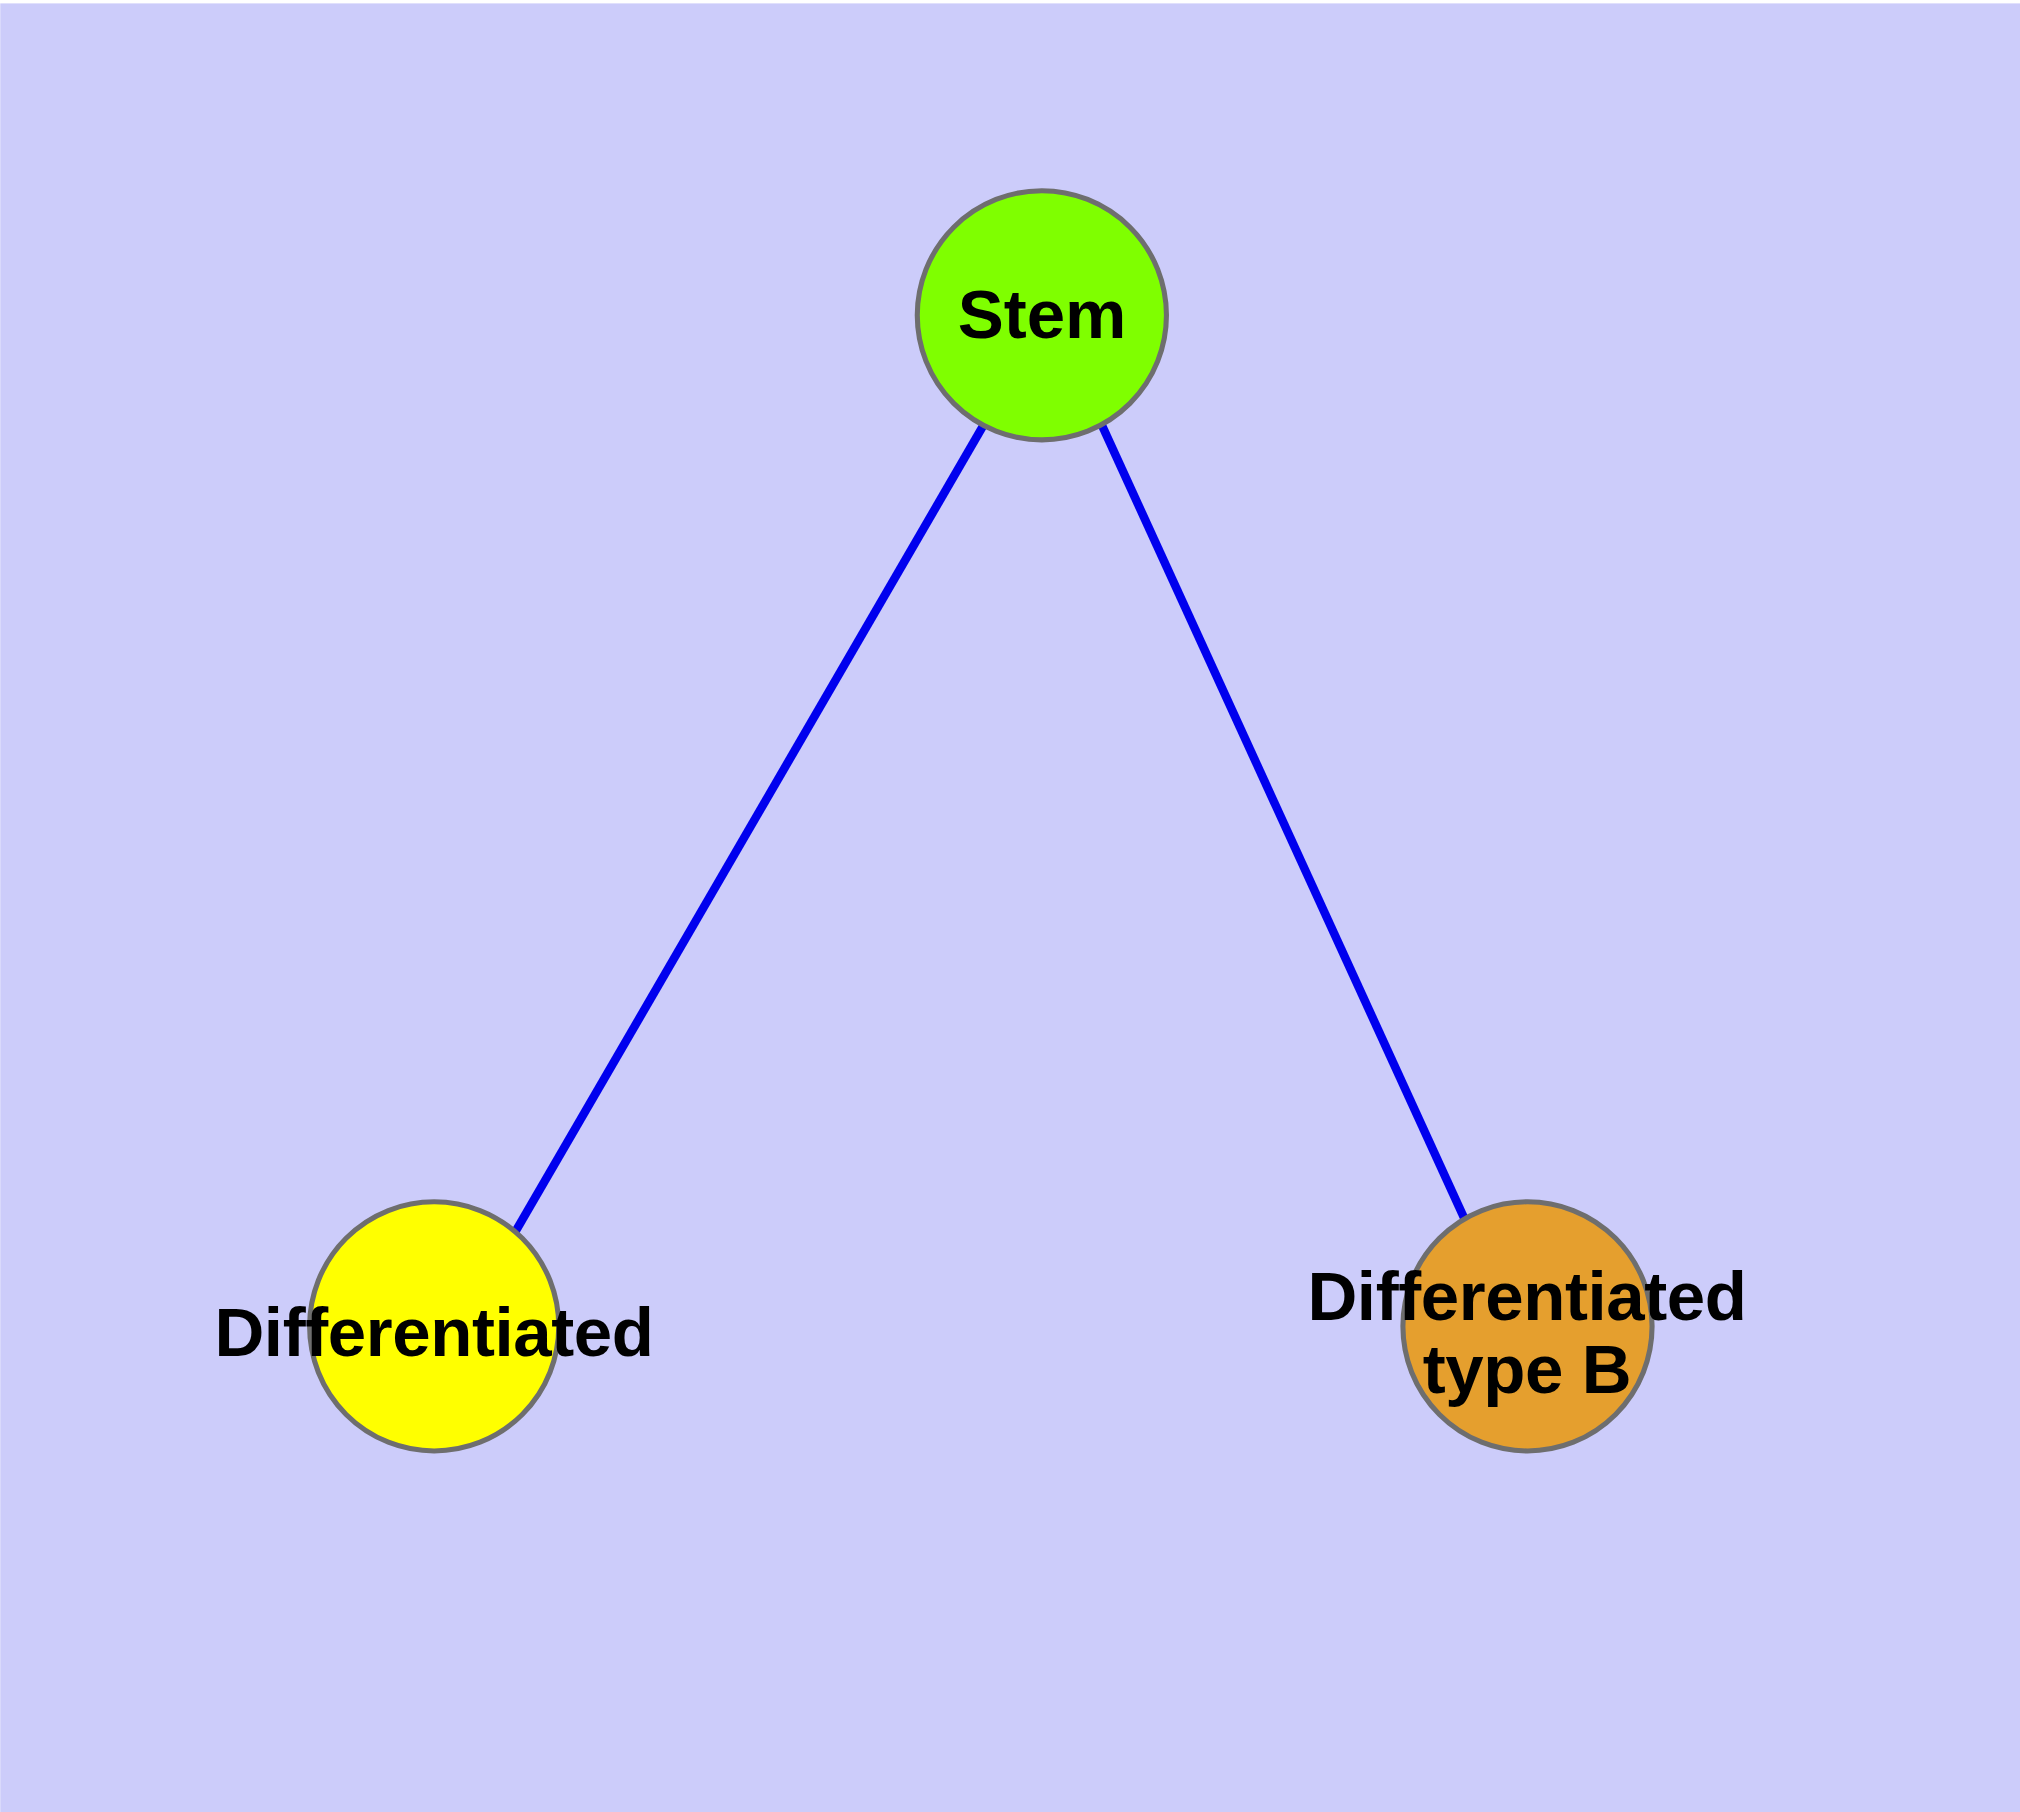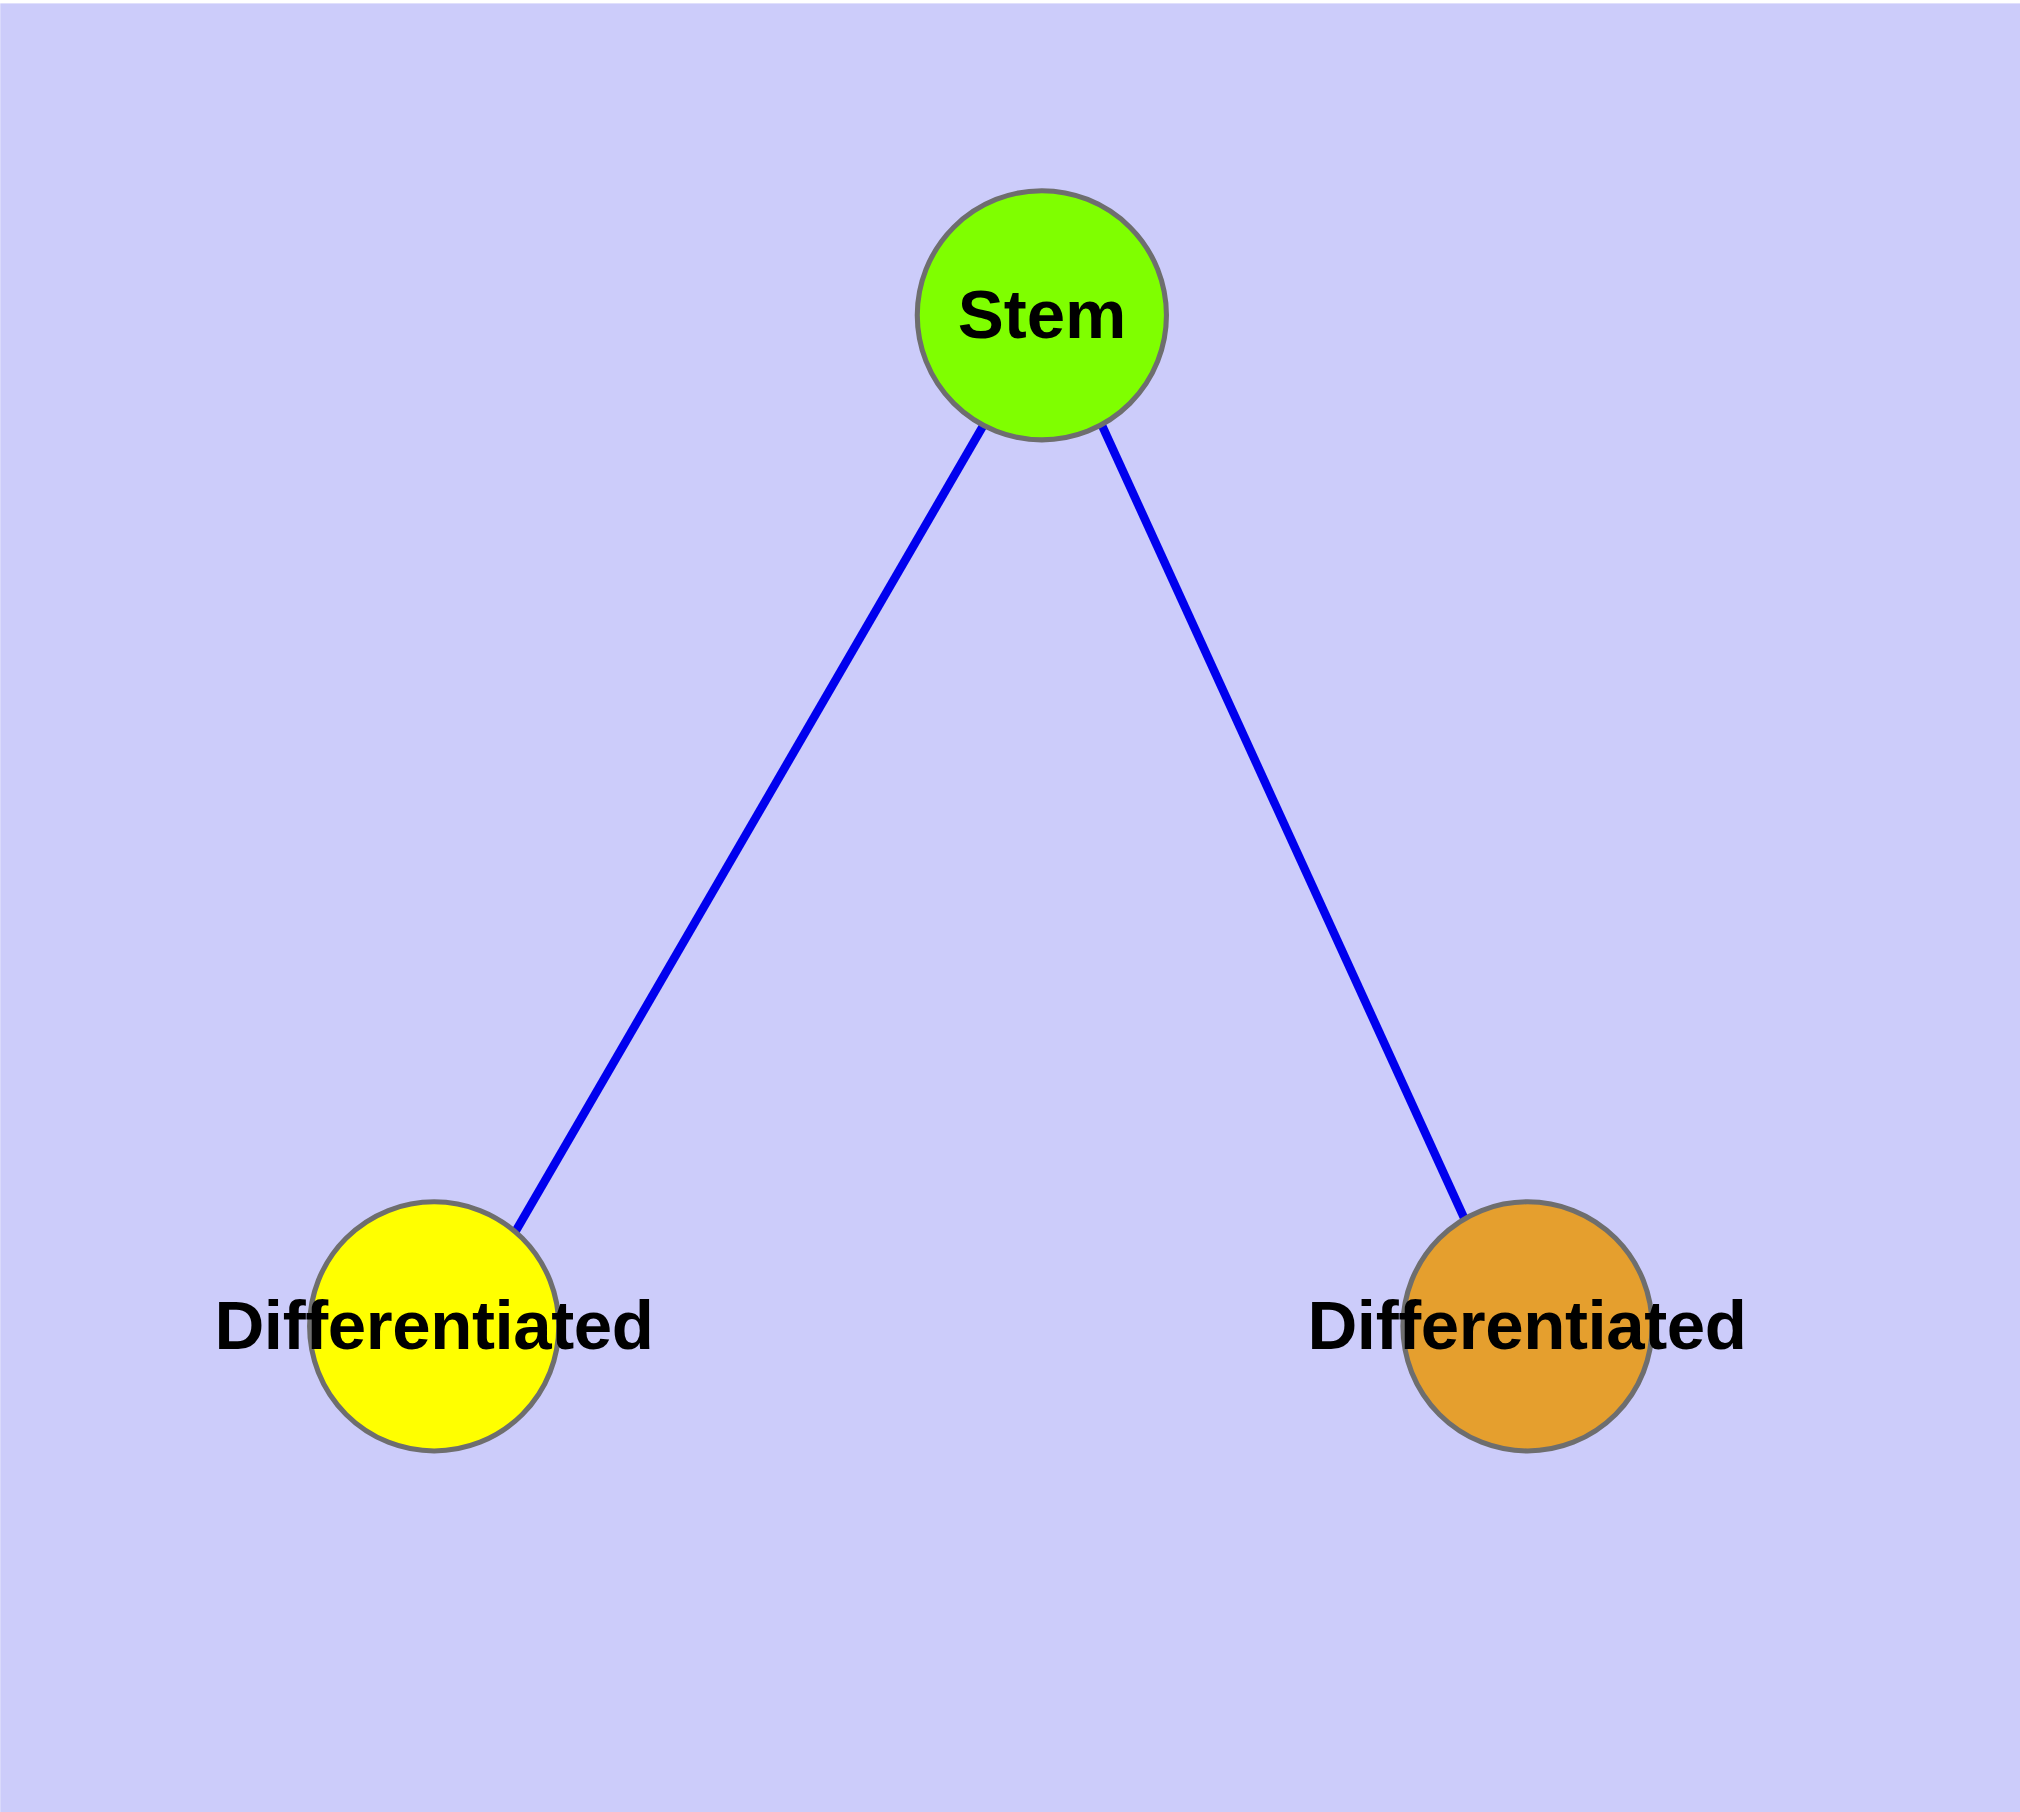--- a/index.html
+++ b/index.html
@@ -33,20 +33,21 @@
     font-weight: bold;
     color: #000000;
     white-space: nowrap;
     line-height: 1.06;
     pointer-events: none;
     transform: translate(-50%, -50%);
   }
   .node-label.big {
     font-size: 69px;
     letter-spacing: -0.4px;
+    margin-top: 7px;
   }
   .node-label.stem {
     font-size: 69px;
   }
 </style>
 </head>
 <body style="background: rgb(255, 255, 255);">
 
 <div id="graph-canvas">
 
@@ -66,17 +67,18 @@
 
   <div id="labels-layer">
       <div class="node-label stem" style="left: 1042px; top: 315px;">
         <div>Stem</div>
       </div>
       <div class="node-label big" style="left: 434px; top: 1326px;">
         <div>Differentiated</div>
       </div>
       <div class="node-label big" style="left: 1527px; top: 1326px;">
         <div>Differentiated</div>
+        <div>type B</div>
       </div>
     </div>
 
 </div>
 
 
 </body></html>

